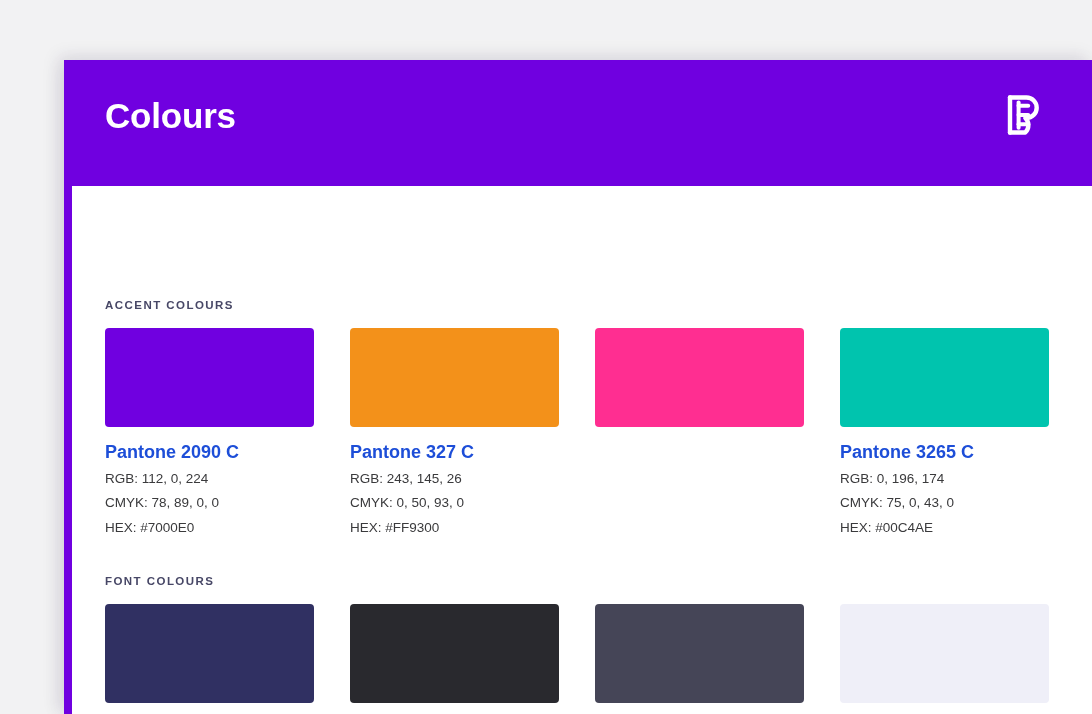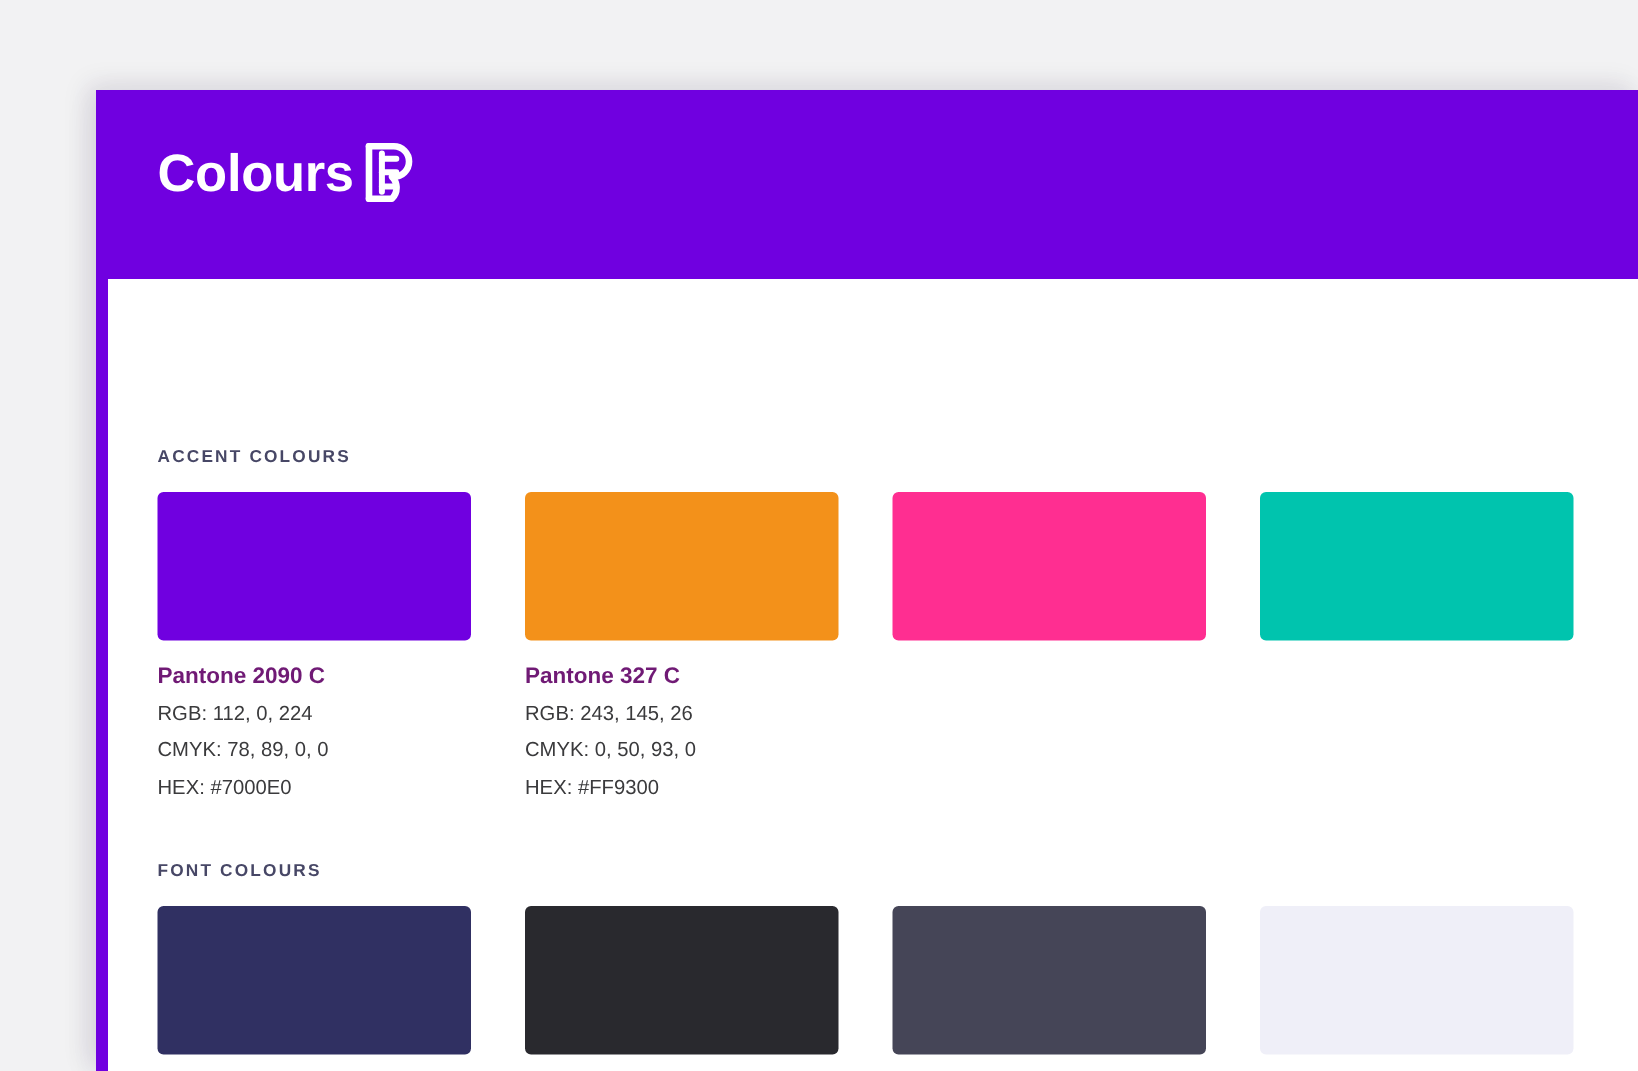--- a/index.html
+++ b/index.html
@@ -39,20 +39,21 @@
   
   .sheet-header {
     position: absolute;
     left: 0;
     top: 0;
     width: 1028px;
     height: 126px;
     background: #7000E0;
     display: flex;
     align-items: center;
+    justify-content: space-between;
     box-sizing: border-box;
     padding: 0 44px 16px 41px;
   }
 
   .page-title {
     color: #ffffff;
     font-size: 35px;
     font-weight: bold;
     letter-spacing: -0.2px;
     line-height: 1;
@@ -124,23 +125,23 @@
     height: 99px;
     border-radius: 4px;
     display: block;
   }
 
   .swatch-meta {
     padding-top: 16px;
   }
 
   .swatch-name {
-    font-size: 15px;
+    font-size: 18px;
     font-weight: bold;
-    color: #701a75;
+    color: #1d4ed8;
     line-height: 1;
     margin: 0 0 11px 0;
   }
 
   .swatch-line {
     font-size: 13.5px;
     font-weight: normal;
     color: #3a3a3c;
     line-height: 1;
     margin: 0 0 11px 0;
@@ -198,20 +199,26 @@
               <div class="swatch-line">HEX: #FF9300</div>
             </div>
           </div>
 
           <div class="swatch-card">
             <span class="swatch-chip" style="background-color: rgb(255, 46, 145);"></span>
           </div>
 
           <div class="swatch-card">
             <span class="swatch-chip" style="background-color: rgb(0, 196, 174);"></span>
+            <div class="swatch-meta">
+              <div class="swatch-name">Pantone 3265 C</div>
+              <div class="swatch-line">RGB: 0, 196, 174</div>
+              <div class="swatch-line">CMYK: 75, 0, 43, 0</div>
+              <div class="swatch-line">HEX: #00C4AE</div>
+            </div>
           </div>
 
         </div>
       </div>
 
       <div class="section section-font">
         <div class="section-label">FONT COLOURS</div>
         <div class="swatch-grid">
 
           <div class="swatch-card">

